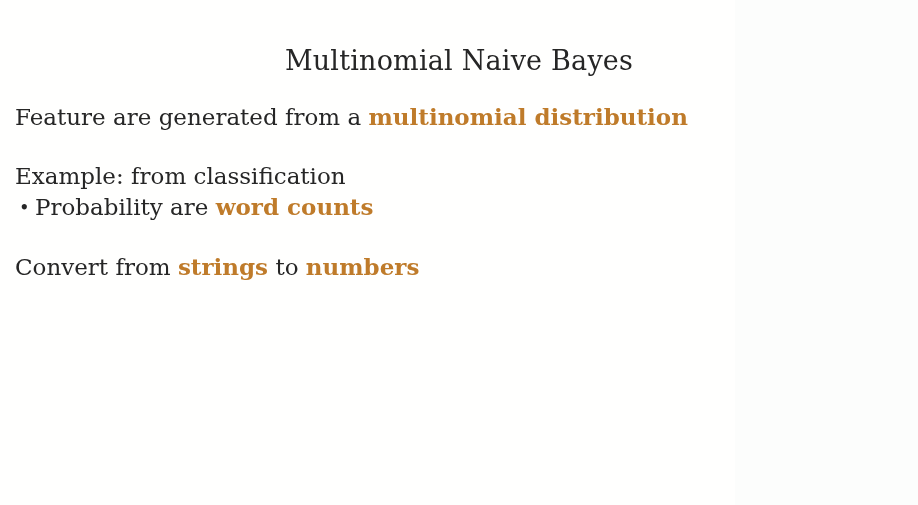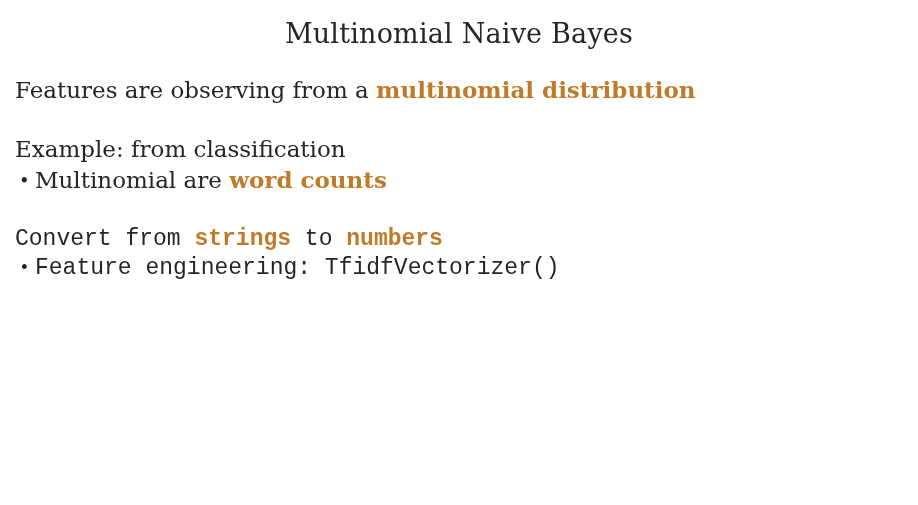--- a/index.html
+++ b/index.html
@@ -26,35 +26,34 @@
     position: absolute;
     top: 0; right: 0; bottom: 0;
     width: 183px;
     background: rgba(180, 190, 200, 0.035);
     pointer-events: none;
   }
   .title {
     text-align: center;
     font-size: 27px;
     line-height: 34px;
-    padding-top: 17px;
+    padding-top: 44px;
     letter-spacing: 0.2px;
   }
   .content {
     padding-left: 15px;
     padding-top: 24px;
     font-size: 23px;
     line-height: 29.5px;
   }
   .block {
     margin-bottom: 29.5px;
   }
   .block:last-child {
     margin-bottom: 12px;
-    font-family: Liberation Mono, monospace;
   }
   .line {
     white-space: nowrap;
   }
   .bullet {
     display: inline-block;
     width: 16px;
     padding-left: 4px;
     font-size: 0.78em;
     vertical-align: 1px;
@@ -69,36 +68,33 @@
 <body>
 
 <div class="slide">
 
   <div class="title">Multinomial Naive Bayes</div>
 
   <div class="content">
 
     <div class="block">
       <div class="line">
-        <span>Features are observing from a </span><span class="hl">multinomial distribution</span>
+        <span>Feature are generated from a </span><span class="hl">multinomial distribution</span>
       </div>
     </div>
 
     <div class="block">
       <div class="line">
         <span>Example: from classification</span>
       </div>
       <div class="line">
-        <span class="bullet">•</span><span>Multinomial are </span><span class="hl">word counts</span>
+        <span class="bullet">•</span><span>Probability are </span><span class="hl">word counts</span>
       </div>
     </div>
 
     <div class="block">
       <div class="line">
         <span>Convert from </span><span class="hl">strings</span><span> to </span><span class="hl">numbers</span>
       </div>
-      <div class="line">
-        <span class="bullet">•</span><span>Feature engineering: TfidfVectorizer()</span>
-      </div>
     </div>
 
   </div>
 </div>
 
 </body></html>

